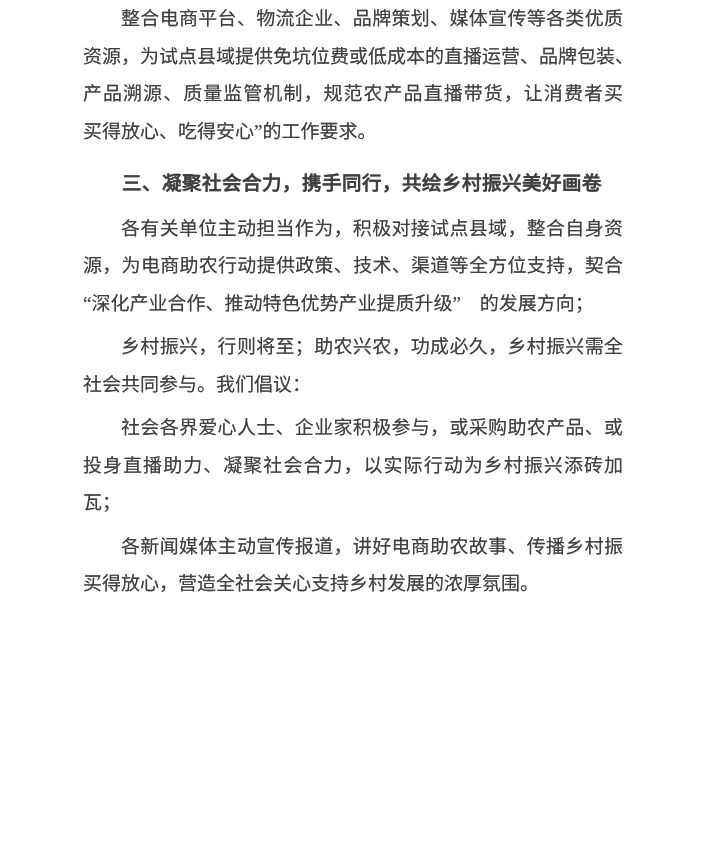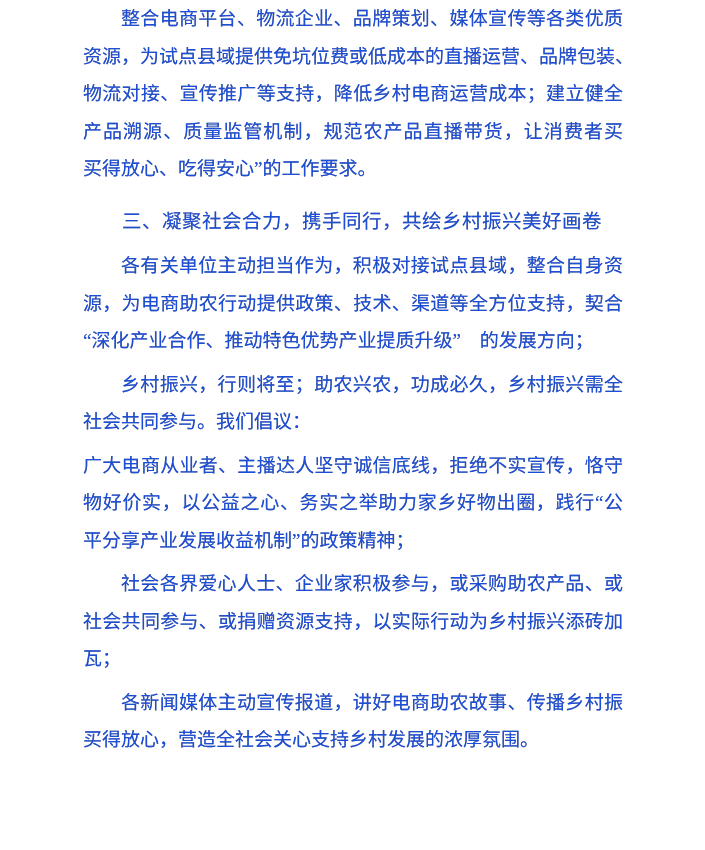--- a/index.html
+++ b/index.html
@@ -7,21 +7,21 @@
     padding: 0;
     background: #ffffff;
   }
   .page {
     position: relative;
     width: 705px;
     height: 850px;
     background: #ffffff;
     overflow: hidden;
     font-family: "Liberation Serif", "DejaVu Serif", serif;
-    color: #1d4ed8;
+    color: #404040;
   }
   .content {
     position: absolute;
     left: 83px;
     top: 0;
     width: 540px;
     font-size: 19px;
     line-height: 37.5px;
     
     text-shadow: 0 0 0.5px rgba(40,40,40,0.55);
@@ -37,58 +37,52 @@
   .line.para-end {
     text-align: left;
     text-align-last: left;
     font-family: Liberation Serif, serif;
   }
   .line.first-indent {
     text-indent: 2em;
   }
   .heading {
     margin: 15px 0 7px 0;
-    font-weight: 400;
+    font-weight: 700;
     font-size: 19.5px;
     line-height: 37.5px;
     text-indent: 2em;
     white-space: nowrap;
     letter-spacing: 0.5px;
   }
 </style>
 </head>
 <body>
 
 <div class="page">
   <div class="content" id="content">
       <div class="para">
         <div class="line first-indent">整合电商平台、物流企业、品牌策划、媒体宣传等各类优质</div>
         <div class="line">资源，为试点县域提供免坑位费或低成本的直播运营、品牌包装、</div>
-        <div class="line">物流对接、宣传推广等支持，降低乡村电商运营成本；建立健全</div>
         <div class="line">产品溯源、质量监管机制，规范农产品直播带货，让消费者买</div>
         <div class="line para-end">买得放心、吃得安心”的工作要求。</div>
       </div>
       <div class="heading">三、凝聚社会合力，携手同行，共绘乡村振兴美好画卷</div>
       <div class="para">
         <div class="line first-indent">各有关单位主动担当作为，积极对接试点县域，整合自身资</div>
         <div class="line">源，为电商助农行动提供政策、技术、渠道等全方位支持，契合</div>
         <div class="line para-end">“深化产业合作、推动特色优势产业提质升级”　的发展方向；</div>
       </div>
       <div class="para">
         <div class="line first-indent">乡村振兴，行则将至；助农兴农，功成必久，乡村振兴需全</div>
         <div class="line para-end">社会共同参与。我们倡议：</div>
       </div>
       <div class="para">
-        <div class="line">广大电商从业者、主播达人坚守诚信底线，拒绝不实宣传，恪守</div>
-        <div class="line">物好价实，以公益之心、务实之举助力家乡好物出圈，践行“公</div>
-        <div class="line para-end">平分享产业发展收益机制”的政策精神；</div>
-      </div>
-      <div class="para">
         <div class="line first-indent">社会各界爱心人士、企业家积极参与，或采购助农产品、或</div>
-        <div class="line">社会共同参与、或捐赠资源支持，以实际行动为乡村振兴添砖加</div>
+        <div class="line">投身直播助力、凝聚社会合力，以实际行动为乡村振兴添砖加</div>
         <div class="line para-end">瓦；</div>
       </div>
       <div class="para">
         <div class="line first-indent">各新闻媒体主动宣传报道，讲好电商助农故事、传播乡村振</div>
         <div class="line para-end">买得放心，营造全社会关心支持乡村发展的浓厚氛围。</div>
       </div>
     </div>
 </div>
 
 </body></html>

